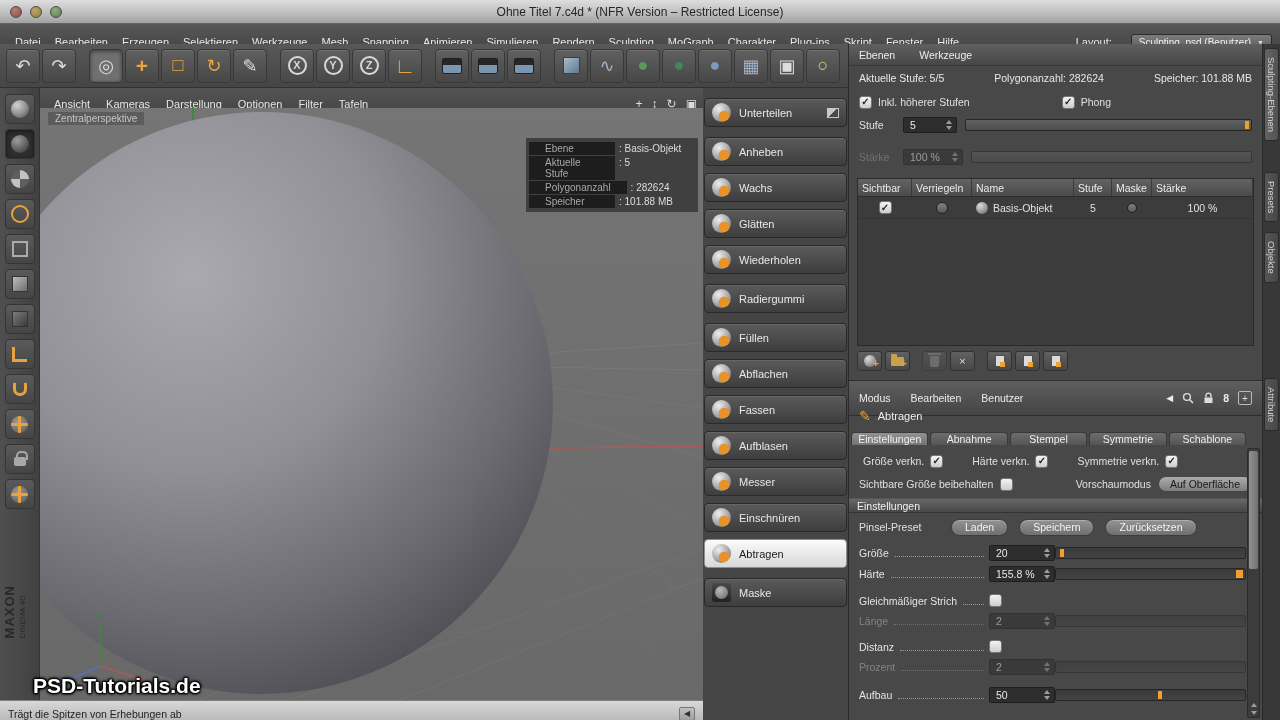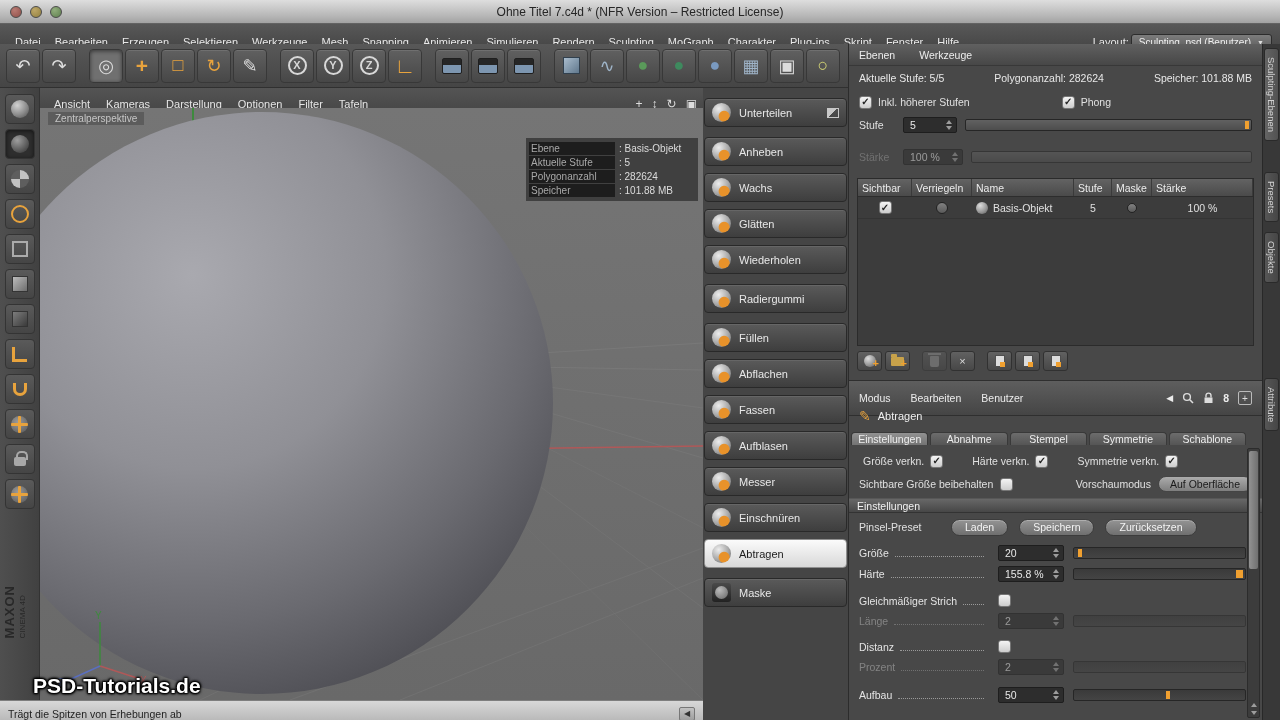--- a/index.html
+++ b/index.html
@@ -11,21 +11,21 @@
   .traffic{position:absolute;left:10px;top:6px;display:flex;gap:8px}
   .light{width:12px;height:12px;border-radius:50%;border:1px solid #4c4c4c}
   .light.red{background:radial-gradient(circle at 35% 30%,#b87a72,#8f4e48)}
   .light.yellow{background:radial-gradient(circle at 35% 30%,#bda667,#92803f)}
   .light.green{background:radial-gradient(circle at 35% 30%,#91ad7c,#5e7f4e)}
 
   
   #menubar{position:absolute;left:0;top:24px;width:1280px;height:36px;background:linear-gradient(#585858,#3d3d3d);display:flex;align-items:center;padding:0 8px;white-space:nowrap}
   #menubar .mi{padding:0 7px;color:#e8e8e8}
   #menubar .spacer{flex:1}
-  #layout-label{color:#e8e8e8;margin-right:2px}
+  #layout-label{color:#e8e8e8;margin-right:19px}
   .layout-select{display:flex;align-items:center;gap:6px;background:linear-gradient(#7c7c7c,#5d5d5d);border:1px solid #2c2c2c;border-radius:3px;height:16px;padding:0 7px;font-size:10px;color:#f0f0f0}
   .layout-select .dd{font-size:7px;color:#ddd}
 
   
   #toolbar{position:absolute;left:0;top:44px;width:848px;height:44px;background:linear-gradient(#585858,#454545);border-bottom:1px solid #303030;display:flex;align-items:center;padding:0 6px;gap:2px}
   .tbtn{width:34px;height:34px;border-radius:4px;display:flex;align-items:center;justify-content:center;font-size:18px;color:#ddd;background:linear-gradient(#606060,#474747);border:1px solid #383838;box-shadow:inset 0 1px 0 rgba(255,255,255,.10)}
   .tbtn.pressed{background:#707070;box-shadow:inset 0 1px 4px rgba(0,0,0,.55)}
   .tbtn.orange{color:#e8a33d}
   .tbtn.bold{font-weight:bold;font-size:21px}
   .tsep{width:9px;flex:0 0 9px}
@@ -55,21 +55,21 @@
   #vp-menu{height:20px;background:linear-gradient(#545454,#424242);border-bottom:1px solid #333;display:flex;align-items:center;padding:16px 6px;color:#e6e6e6}
   #vp-menu .mi{padding:0 8px}
   #vp-nav{margin-left:auto;display:flex;gap:9px;color:#ddd;font-size:12px;align-items:center}
   #canvas{position:absolute;left:0;top:20px;width:663px;height:592px;background:linear-gradient(#757575,#696969);overflow:hidden}
   .cam-label{position:absolute;left:8px;top:4px;background:rgba(88,88,88,.85);color:#c6c6c6;font-size:10px;padding:1px 7px;z-index:5}
   #grid-svg{position:absolute;left:0;top:0;z-index:1}
   #yaxis-tick{position:absolute;left:152px;top:0;width:2px;height:17px;background:#3d8a3d;z-index:1}
   #sphere{position:absolute;left:-69px;top:4px;width:582px;height:582px;border-radius:50%;z-index:2;background:radial-gradient(circle at 38% 28%,#a9a9af,#909096 35%,#6a6a70 63%,#46464c 86%,#3a3a40)}
   #info-box{position:absolute;right:5px;top:30px;width:172px;background:rgba(44,44,44,.72);padding:3px;font-size:10px;z-index:5}
   .info-row{display:flex;margin:1px 0}
-  .info-row .lbl{flex:0 0 86px;background:rgba(24,24,24,.85);color:#a8a8a8;padding:1px 2px}
+  .info-row .lbl{flex:0 0 86px;background:rgba(24,24,24,.85);color:#a8a8a8;padding:1px 16px}
   .info-row .val{padding:1px 4px;color:#dcdcdc;white-space:nowrap}
   .info-row .val::before{content:": "}
   #axis-svg{position:absolute;left:15px;bottom:12px;z-index:3}
 
   #watermark{position:absolute;left:33px;top:674px;z-index:40;font-size:21px;font-weight:bold;color:#fff;text-shadow:1px 1px 2px #000,-1px -1px 2px #000,1px -1px 2px #000,-1px 1px 2px #000,0 0 4px #000}
   #brand{position:absolute;left:2px;top:585px;z-index:41;display:flex;color:#282828}
   #brand .maxon{writing-mode:vertical-rl;transform:rotate(180deg);font-weight:bold;font-size:13px;letter-spacing:1px}
   #brand .c4d{writing-mode:vertical-rl;transform:rotate(180deg);font-size:8px;margin-left:1px}
 
   
@@ -144,21 +144,21 @@
 
   #link-row{top:408px;height:18px;padding:0 14px;gap:7px}
   #link-row .grp{display:flex;align-items:center;gap:6px;margin-right:22px}
   #visible-row{top:430px;height:20px;padding:0 10px;gap:7px}
   .pill{height:16px;border-radius:8px;background:linear-gradient(#ababab,#7e7e7e);border:1px solid #454545;color:#1a1a1a;display:flex;align-items:center;padding:0 11px}
   #section-hdr{top:454px;height:15px;background:linear-gradient(#676767,#474747);border-top:1px solid #575757;border-bottom:1px solid #333;padding:0 8px;color:#f2f2f2}
   #preset-row{top:474px;height:18px;padding:0 10px;gap:4px}
   #preset-row .lab{flex:0 0 88px}
   .btn{height:17px;border-radius:9px;background:linear-gradient(#949494,#6f6f6f);border:1px solid #3c3c3c;color:#f4f4f4;display:flex;align-items:center;justify-content:center;padding:0 13px;margin-right:7px;box-shadow:inset 0 1px 0 rgba(255,255,255,.25)}
 
-  .attr{padding:0 16px 0 10px;height:17px;gap:9px}
+  .attr{padding:0 16px 0 10px;height:17px;gap:0}
   .lblgrp{flex:0 0 130px;display:flex;align-items:baseline}
   .lblgrp .leader{flex:1;border-bottom:1px dotted #9a9a9a;height:8px;margin:0 5px 0 6px}
   .attr .valbox{flex:0 0 66px;}
   .attr .groove{flex:1}
   .glab{color:#e4e4e4}
   .attr.dim .glab{color:#bdbdbd}
 
   #attr-scroll{position:absolute;right:2px;top:404px;bottom:2px;width:13px;background:#3c3c3c;border:1px solid #2c2c2c;border-radius:2px}
   #attr-scroll .thumb{position:absolute;left:1px;right:1px;top:2px;height:118px;background:linear-gradient(90deg,#929292,#707070);border-radius:2px}
   #attr-scroll .arrows{position:absolute;left:0;right:0;bottom:2px;display:flex;flex-direction:column;align-items:center;gap:4px}

